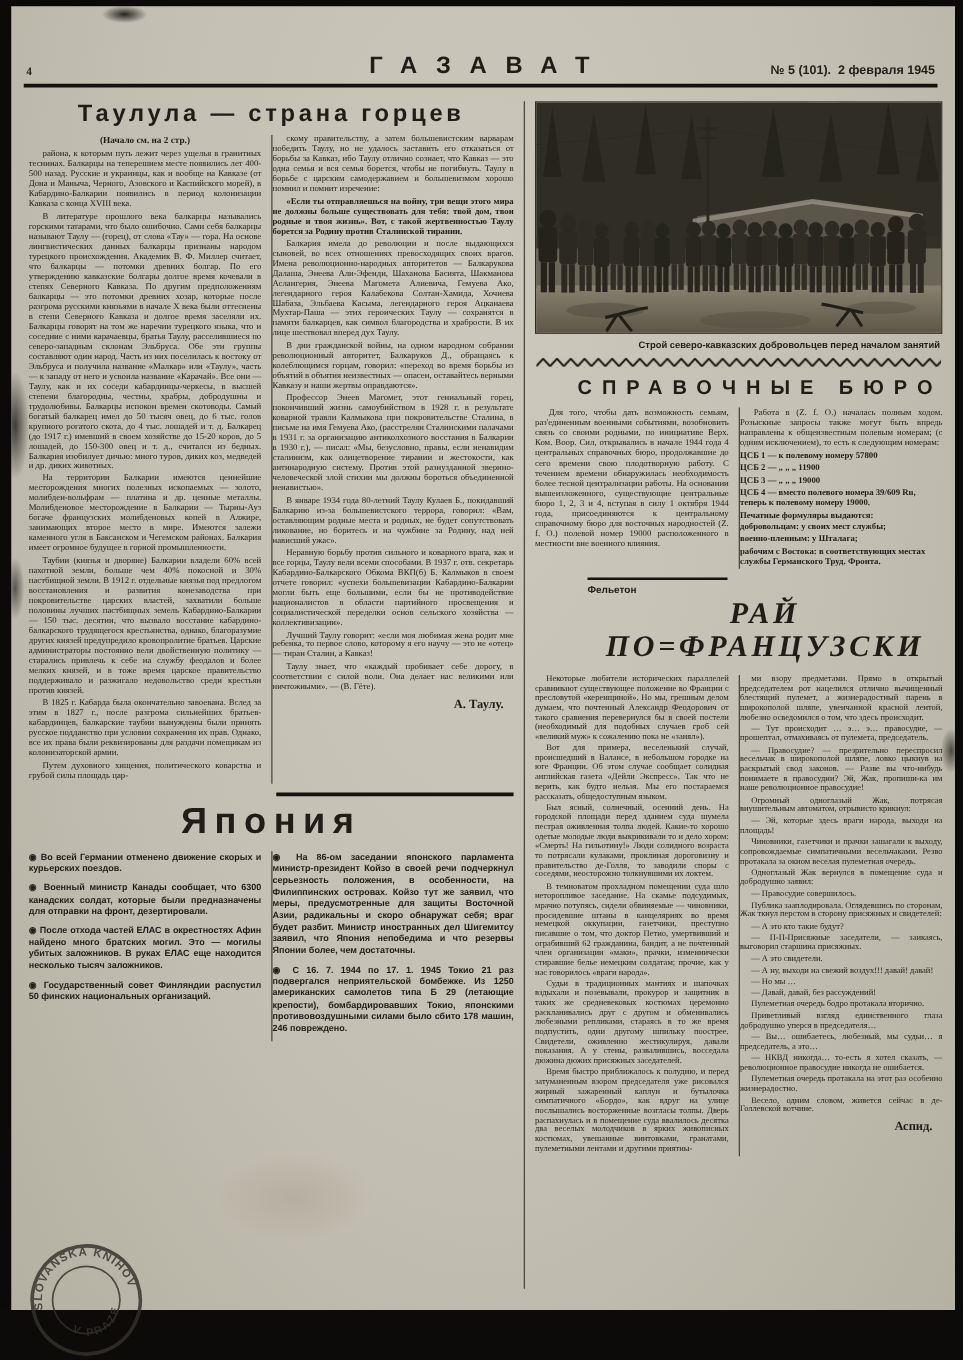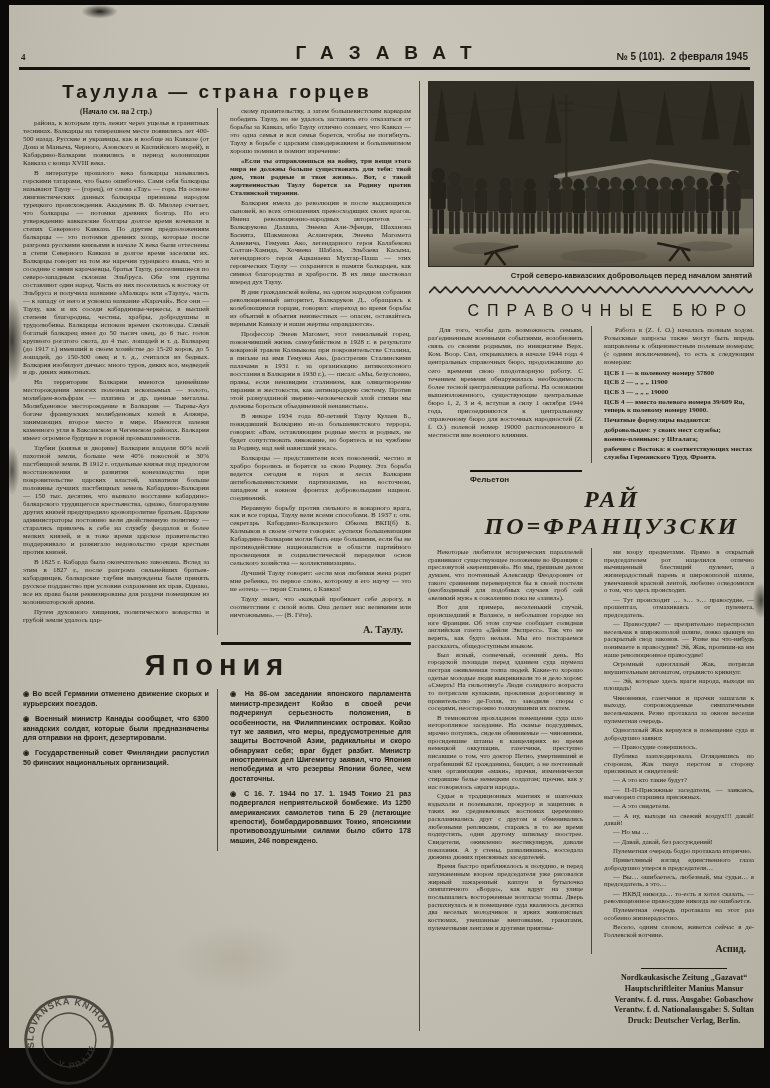--- a/index.html
+++ b/index.html
@@ -28,21 +28,21 @@
 
   
   .content{display:flex;margin-top:11px;padding:0 10px 0 14px;position:relative;z-index:2;}
   .left-half{width:388px;height:950px;overflow:hidden;}
   .right-half{flex:1;margin-left:8px;border-left:1px solid #4a463d;padding-left:8px;
       display:flex;flex-direction:column;height:950px;overflow:hidden;align-items:flex-end;}
 
   .two-col{display:flex;align-items:stretch;}
   .two-col .col{width:50%;}
   .two-col .col:first-child{padding-right:8px;}
-  .two-col .col + .col{border-left:1px solid #4a463d;padding-left:12px;}
+  .two-col .col + .col{border-left:1px solid #4a463d;padding-left:0;}
 
   
   .taulula-title{margin:0 0 5px;text-align:center;font-family:"Liberation Sans",sans-serif;
       font-weight:700;font-size:19px;letter-spacing:3px;}
   .article{font-size:7px;line-height:1.14;}
   .article p.ap{margin:0 0 2px;}
   .start-note{text-align:center;font-size:7.4px;font-weight:700;margin:0 0 4px;}
   p.ap{margin:0 0 2px;text-indent:11px;text-align:justify;}
   .noind{text-indent:0;}
   .bq{font-weight:700;text-indent:0;}
@@ -58,21 +58,21 @@
   .photo{height:186px;border:1px solid #2e2c25;background:#8e8a7c;}
   .photo svg{display:block;width:100%;height:100%;}
   .caption{font-family:"Liberation Sans",sans-serif;font-weight:700;font-size:7.5px;
       text-align:center;margin:4px 2px 6px;}
   .zigzag{height:8px;margin:0 1px;}
   .zigzag svg{display:block;width:100%;height:100%;}
   .zz-line{height:1px;background:#1a1812;margin:2px 1px 5px;}
 
   
   .sb-title{margin:0 0 6px;text-align:center;font-family:"Liberation Sans",sans-serif;
-      font-weight:400;font-size:16px;letter-spacing:8px;}
+      font-weight:700;font-size:16px;letter-spacing:8px;}
   .sb{font-size:7px;line-height:1.16;}
   p.csb{margin:0 0 1.5px;text-indent:0;text-align:left;font-weight:700;font-size:7px;line-height:1.18;}
 
   
   .f-head{margin-top:7px;margin-left:42px;}
   .f-rule{height:2px;background:#15130f;width:112px;margin-bottom:3px;}
   .f-label{font-family:"Liberation Sans",sans-serif;font-weight:700;font-size:8px;margin-bottom:2px;}
   .f-title{margin:0 0 8px;text-align:center;font-family:"Liberation Serif",serif;font-style:italic;
       font-weight:700;font-size:24px;letter-spacing:3px;}
   .feuilleton{font-size:6.8px;line-height:1.13;}
@@ -107,46 +107,46 @@
         <h2 class="taulula-title">Таулула — страна горцев</h2>
         <div class="two-col article">
           <div class="col">
             <div class="start-note">(Начало см. на 2 стр.)</div>
             <div>
                 <p class="ap noind">района, к которым путь лежит через ущелья в гранитных теснинах. Балкарцы на теперешнем месте появились лет 400-500 назад. Русские и украинцы, как и вообще на Кавказе (от Дона и Маныча, Черного, Азовского и Каспийского морей), в Кабардино-Балкарии появились в период колонизации Кавказа с конца XVIII века.</p>
                 <p class="ap">В литературе прошлого века балкарцы назывались горскими татарами, что было ошибочно. Сами себя балкарцы называют Таулу — (горец), от слова «Тау» — гора. На основе лингвистических данных балкарцы признаны народом турецкого происхождения. Академик В. Ф. Миллер считает, что балкарцы — потомки древних болгар. По его утверждению кавказские болгары долгое время кочевали в степях Северного Кавказа. По другим предположениям балкарцы — это потомки древних хозар, которые после разгрома русскими князьями в начале X века были оттеснены в степи Северного Кавказа и долгое время заселяли их. Балкарцы говорят на том же наречии турецкого языка, что и соседние с ними карачаевцы, братья Таулу, расселившиеся по северо-западным склонам Эльбруса. Обе эти группы составляют один народ. Часть из них поселилась к востоку от Эльбруса и получила название «Малкар» или «Таулу», часть — к западу от него и усвоила название «Карачай». Все они — Таулу, как и их соседи кабардинцы-черкесы, в высшей степени благородны, честны, храбры, добродушны и трудолюбивы. Балкарцы испокон времен скотоводы. Самый богатый балкарец имел до 50 тысяч овец, до 6 тыс. голов крупного рогатого скота, до 4 тыс. лошадей и т. д. Балкарец (до 1917 г.) имевший в своем хозяйстве до 15-20 коров, до 5 лошадей, до 150-300 овец и т. д., считался из бедных. Балкария изобилует дичью: много туров, диких коз, медведей и др. диких животных.</p>
                 <p class="ap">На территории Балкарии имеются ценнейшие месторождения многих полезных ископаемых — золото, молибден-вольфрам — платина и др. ценные металлы. Молибденовое месторождение в Балкарии — Тырны-Ауз богаче французских молибденовых копей в Алжире, занимающих второе место в мире. Имеются залежи каменного угля в Баксанском и Чегемском районах. Балкария имеет огромное будущее в горной промышленности.</p>
                 <p class="ap">Таубии (князья и дворяне) Балкарии владели 60% всей пахотной земли, больше чем 40% покосной и 30% пастбищной земли. В 1912 г. отдельные князья под предлогом восстановления и развития конезаводства при покровительстве царских властей, захватили больше половины лучших пастбищных земель Кабардино-Балкарии — 150 тыс. десятин, что вызвало восстание кабардино-балкарского трудящегося крестьянства, однако, благоразумие других князей предупредило кровопролитие братьев. Царские администраторы постоянно вели двойственную политику — старались привлечь к себе на службу феодалов и более мелких князей, и в тоже время царское правительство поддерживало и разжигало недовольство среди крестьян против князей.</p>
                 <p class="ap">В 1825 г. Кабарда была окончательно завоевана. Вслед за этим в 1827 г., после разгрома сильнейших братьев-кабардинцев, балкарские таубии вынуждены были принять русское подданство при условии сохранения их прав. Однако, все их права были реквизированы для раздачи помещикам из колонизаторской армии.</p>
-                <p class="ap">Путем духовного хищения, политического коварства и грубой земли удалось цар-</p>
+                <p class="ap">Путем духовного хищения, политического коварства и грубой силы площадь цар-</p>
               </div>
           </div>
           <div class="col">
             <div>
                 <p class="ap noind">скому правительству, а затем большевистским варварам победить Таулу, но не удалось заставить его отказаться от борьбы за Кавказ, ибо Таулу отлично сознает, что Кавказ — это одна семья и вся семья борется, чтобы не погибнуть. Таулу в борьбе с царским самодержавием и большевизмом хорошо помнил и помнит изречение:</p>
                 <p class="ap bq">«Если ты отправляешься на войну, три вещи этого мира не должны больше существовать для тебя: твой дом, твои родные и твоя жизнь». Вот, с такой жертвенностью Таулу борется за Родину против Сталинской тирании.</p>
                 <p class="ap">Балкария имела до революции и после выдающихся сыновей, во всех отношениях превосходящих своих врагов. Имена революционно-народных авторитетов — Балкарукова Далаша, Энеева Али-Эфенди, Шаханова Басията, Шакманова Аслангерия, Энеева Магомета Алиевича, Гемуева Ако, легендарного героя Калабекова Солтан-Хамида, Хочиева Шабаза, Эльбаева Касыма, легендарного героя Ацканаева Мухтар-Паша — этих героических Таулу — сохранятся в памяти балкарцев, как символ благородства и храбрости. В их лице шествовал вперед дух Таулу.</p>
                 <p class="ap">В дни гражданской войны, на одном народном собрании революционный авторитет, Балкаруков Д., обращаясь к колеблющимся горцам, говорил: «переход во время борьбы из объятий в объятия неизвестных — опасен, оставайтесь верными Кавказу и наши жертвы оправдаются».</p>
                 <p class="ap">Профессор Энеев Магомет, этот гениальный горец, покончивший жизнь самоубийством в 1928 г. в результате коварной травли Калмыкова при покровительстве Сталина, в письме на имя Гемуева Ако, (расстрелян Сталинскими палачами в 1931 г. за организацию антиколхозного восстания в Балкарии в 1930 г.), — писал: «Мы, безусловно, правы, если ненавидим сталинизм, как олицетворение тирании и жестокости, как антинародную систему. Против этой разнузданной зверино-человеческой злой стихии мы должны бороться объединенной ненавистью».</p>
                 <p class="ap">В январе 1934 года 80-летний Таулу Кулаев Б., покидавший Балкарию из-за большевистского террора, говорил: «Вам, оставляющим родные места и родных, не будет сопутствовать ликование, но боритесь и на чужбине за Родину, над ней нависший ужас».</p>
-                <p class="ap">Балкарцы — представители всех поколений, честно и храбро боролись и борятся за свою Родину. Эта борьба ведется сегодня в горах и лесах Балкарии антибольшевистскими партизанами, на восточном, западном и южном фронтах добровольцами национ. соединений.</p>
                 <p class="ap">Неравную борьбу против сильного и коварного врага, как и все горцы, Таулу вели всеми способами. В 1937 г. отв. секретарь Кабардино-Балкарского Обкома ВКП(б) Б. Калмыков в своем отчете говорил: «успехи большевизации Кабардино-Балкарии могли быть еще большими, если бы не противодействие националистов в области партийного просвещения и социалистической переделки основ сельского хозяйства — коллективизации».</p>
                 <p class="ap">Лучший Таулу говорит: «если моя любимая жена родит мне ребенка, то первое слово, которому я его научу — это не «отец» — тиран Сталин, а Кавказ!</p>
                 <p class="ap">Таулу знает, что «каждый пробивает себе дорогу, в соответствии с силой воли. Она делает нас великими или ничтожными». — (В. Гёте).</p>
               </div>
             <div class="sig">А. Таулу.</div>
           </div>
         </div>
         <div class="end-rule"></div>
 
         <h2 class="korotko-title">Япония</h2>
         <div class="two-col korotko">
           <div class="col">
               <p class="k-item">◉ Во всей Германии отменено движение скорых и курьерских поездов.</p>
               <p class="k-item">◉ Военный министр Канады сообщает, что 6300 канадских солдат, которые были предназначены для отправки на фронт, дезертировали.</p>
+              <p class="k-item">◉ После отхода частей ЕЛАС в окрестностях Афин найдено много братских могил. Это — могилы убитых заложников. В руках ЕЛАС еще находится несколько тысяч заложников.</p>
               <p class="k-item">◉ Государственный совет Финляндии распустил 50 финских национальных организаций.</p>
             </div>
           <div class="col">
               <p class="k-item">◉ На 86-ом заседании японского парламента министр-президент Койзо в своей речи подчеркнул серьезность положения, в особенности, на Филиппинских островах. Койзо тут же заявил, что меры, предусмотренные для защиты Восточной Азии, радикальны и скоро обнаружат себя; враг будет разбит. Министр иностранных дел Шигемитсу заявил, что Япония непобедима и что резервы Японии более, чем достаточны.</p>
               <p class="k-item">◉ С 16. 7. 1944 по 17. 1. 1945 Токио 21 раз подвергался неприятельской бомбежке. Из 1250 американских самолетов типа Б 29 (летающие крепости), бомбардировавших Токио, японскими противовоздушными силами было сбито 178 машин, 246 повреждено.</p>
             </div>
         </div>
       </section>
 
       <section class="right-half">
@@ -290,30 +290,20 @@
                 <p class="ap">Приветливый взгляд единственного глаза добродушно уперся в председателя…</p>
                 <p class="ap">— Вы… ошибаетесь, любезный, мы судьи… я председатель, а это…</p>
                 <p class="ap">— НКВД никогда… то-есть я хотел сказать, — революционное правосудие никогда не ошибается.</p>
                 <p class="ap">Пулеметная очередь протакала на этот раз особенно жизнерадостно.</p>
                 <p class="ap">Весело, одним словом, живется сейчас в де-Голлевской вотчине.</p>
               </div>
             <div class="sig">Аспид.</div>
           </div>
         </div>
 
-        <div class="imprint-wrap">
-          <div class="imprint-rule"></div>
-          <div>
-              <p class="imp">Nordkaukasische Zeitung „Gazavat“</p>
-              <p class="imp">Hauptschriftleiter Manius Mansur</p>
-              <p class="imp">Verantw. f. d. russ. Ausgabe: Gobaschow</p>
-              <p class="imp">Verantw. f. d. Nationalausgabe: S. Sultan</p>
-              <p class="imp">Druck: Deutscher Verlag, Berlin.</p>
-            </div>
-        </div>
       </section>
     </div>
 
     <div class="bottom-band"></div>
 
     <svg class="stamp" viewBox="0 0 100 100">
       <circle cx="50" cy="50" r="45" fill="none" stroke="#35302a" stroke-width="3"></circle>
       <circle cx="50" cy="50" r="28" fill="none" stroke="#35302a" stroke-width="1.4"></circle>
       <path id="stArcT" d="M13,50 a37,37 0 1,1 74,0" fill="none"></path>
       <path id="stArcB" d="M24,54 a26,26 0 0,0 52,0" fill="none"></path>

